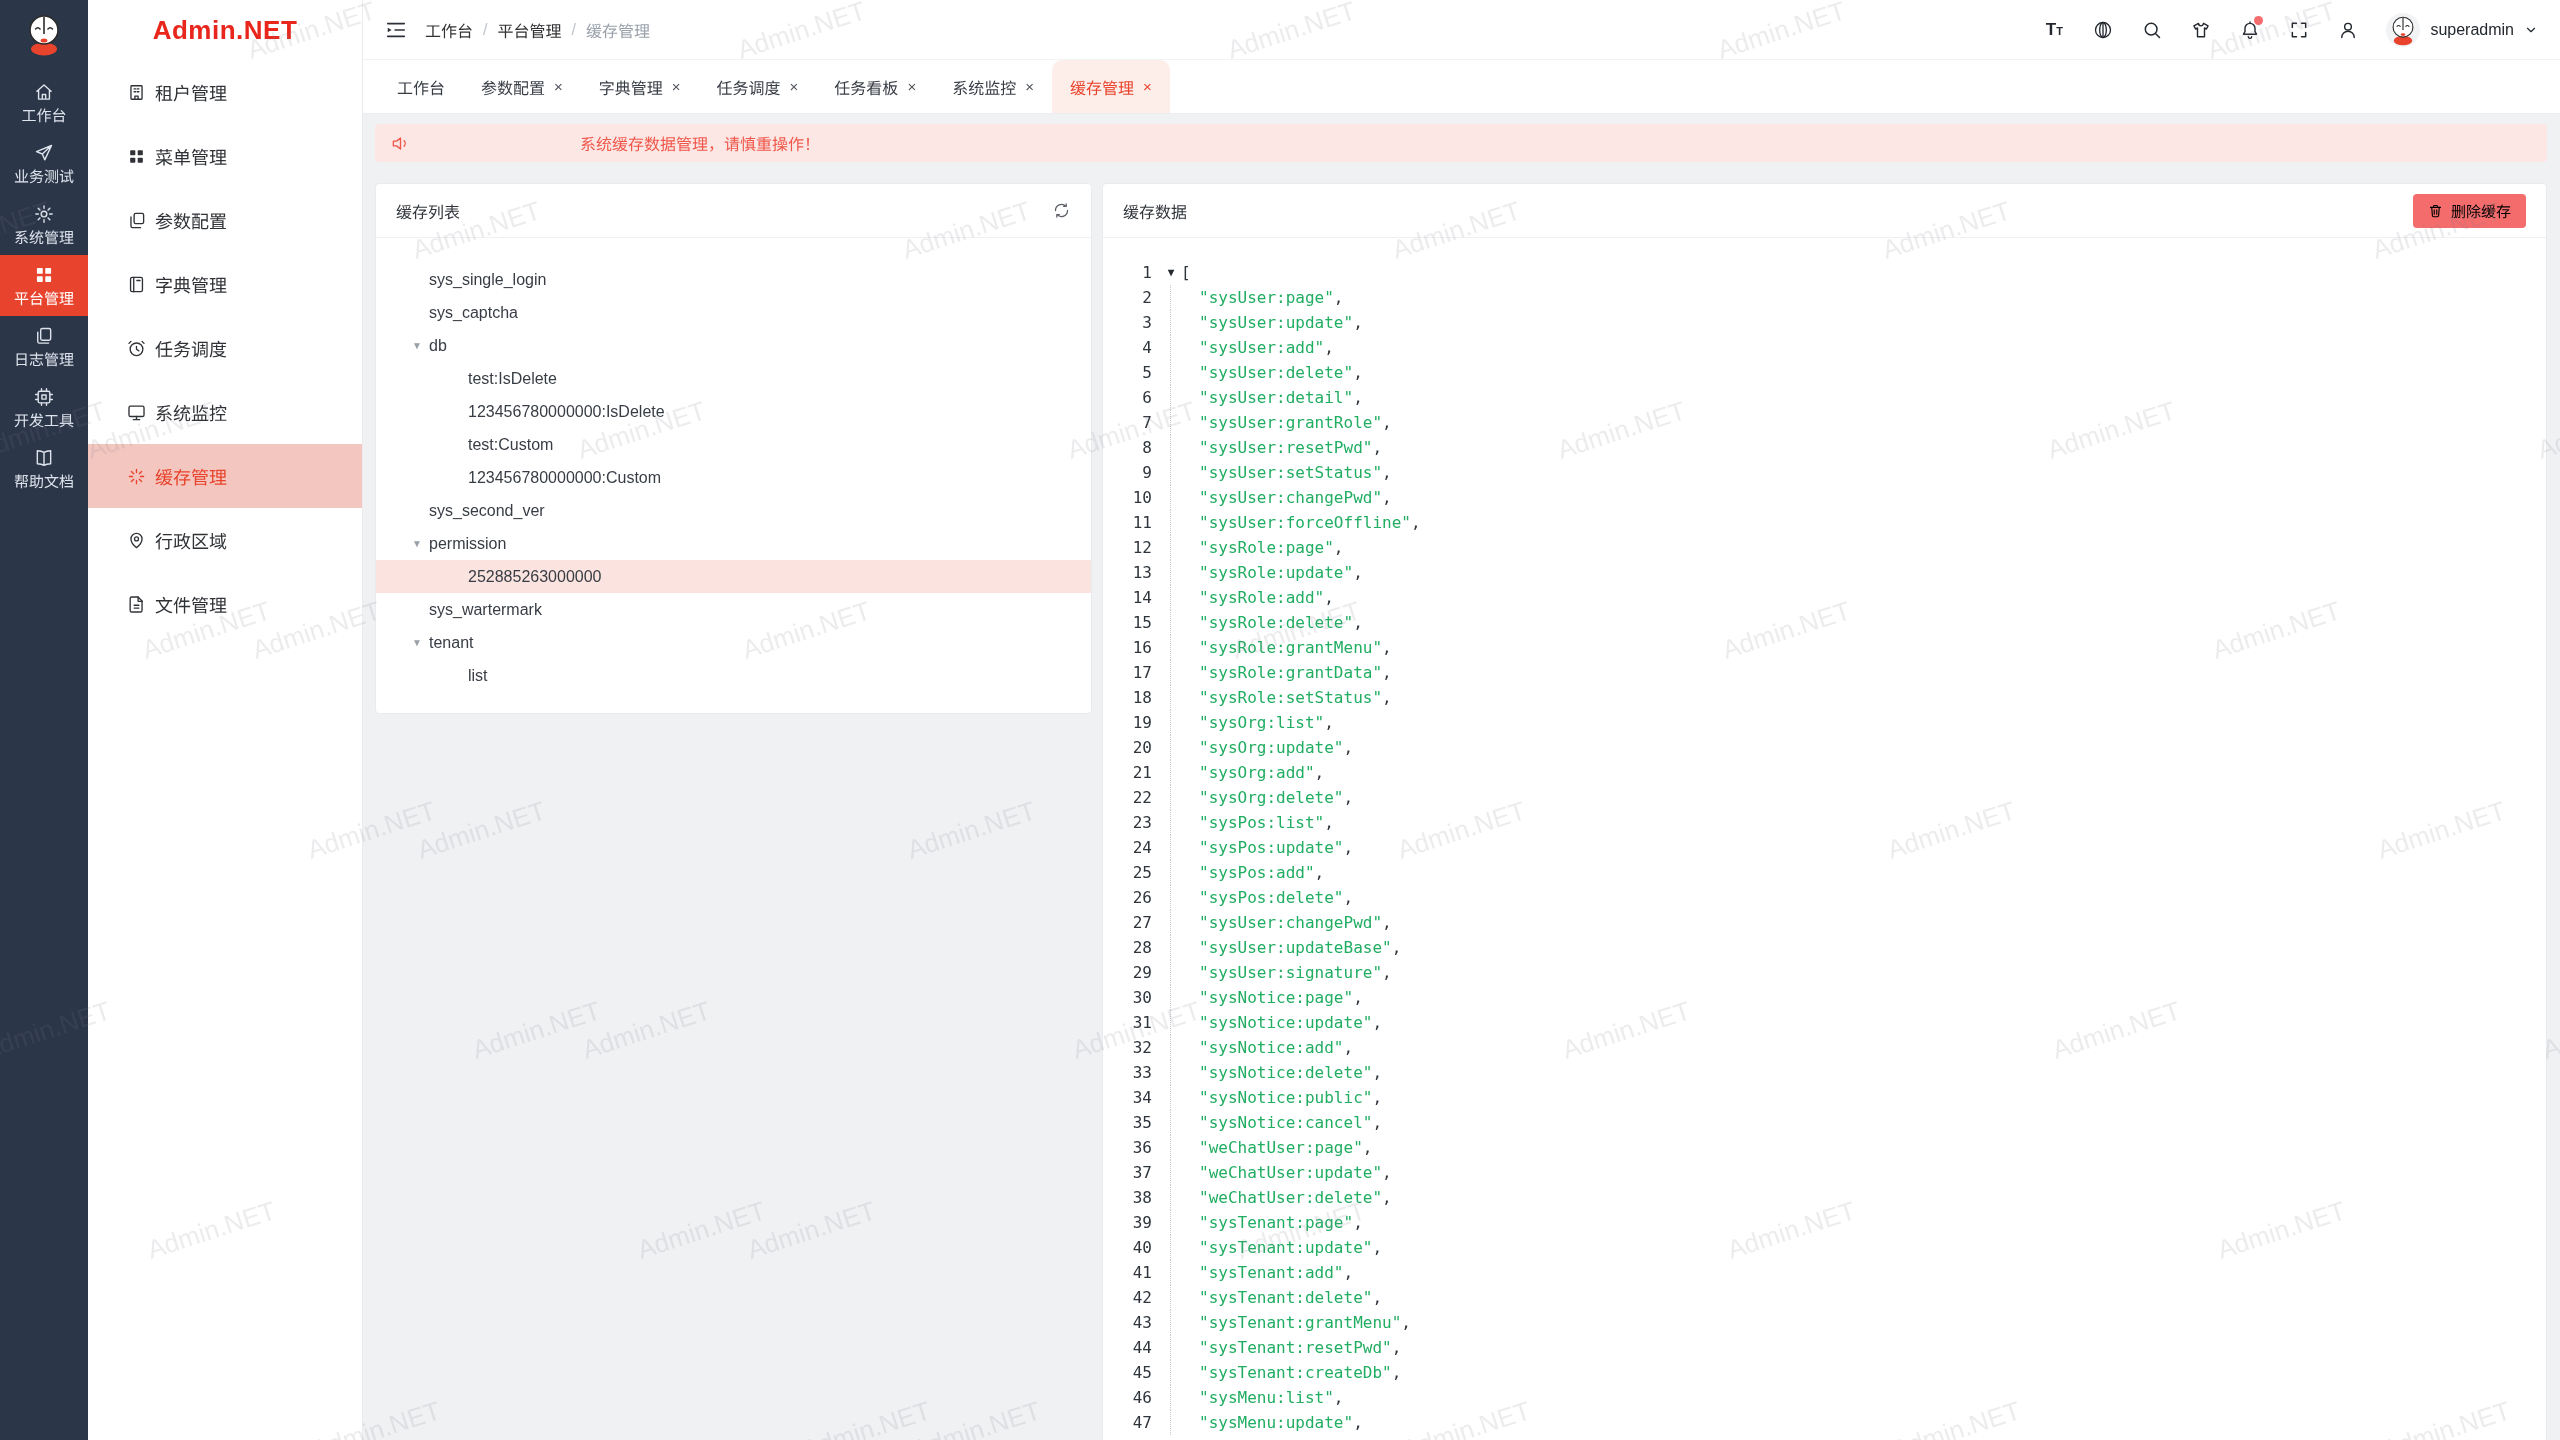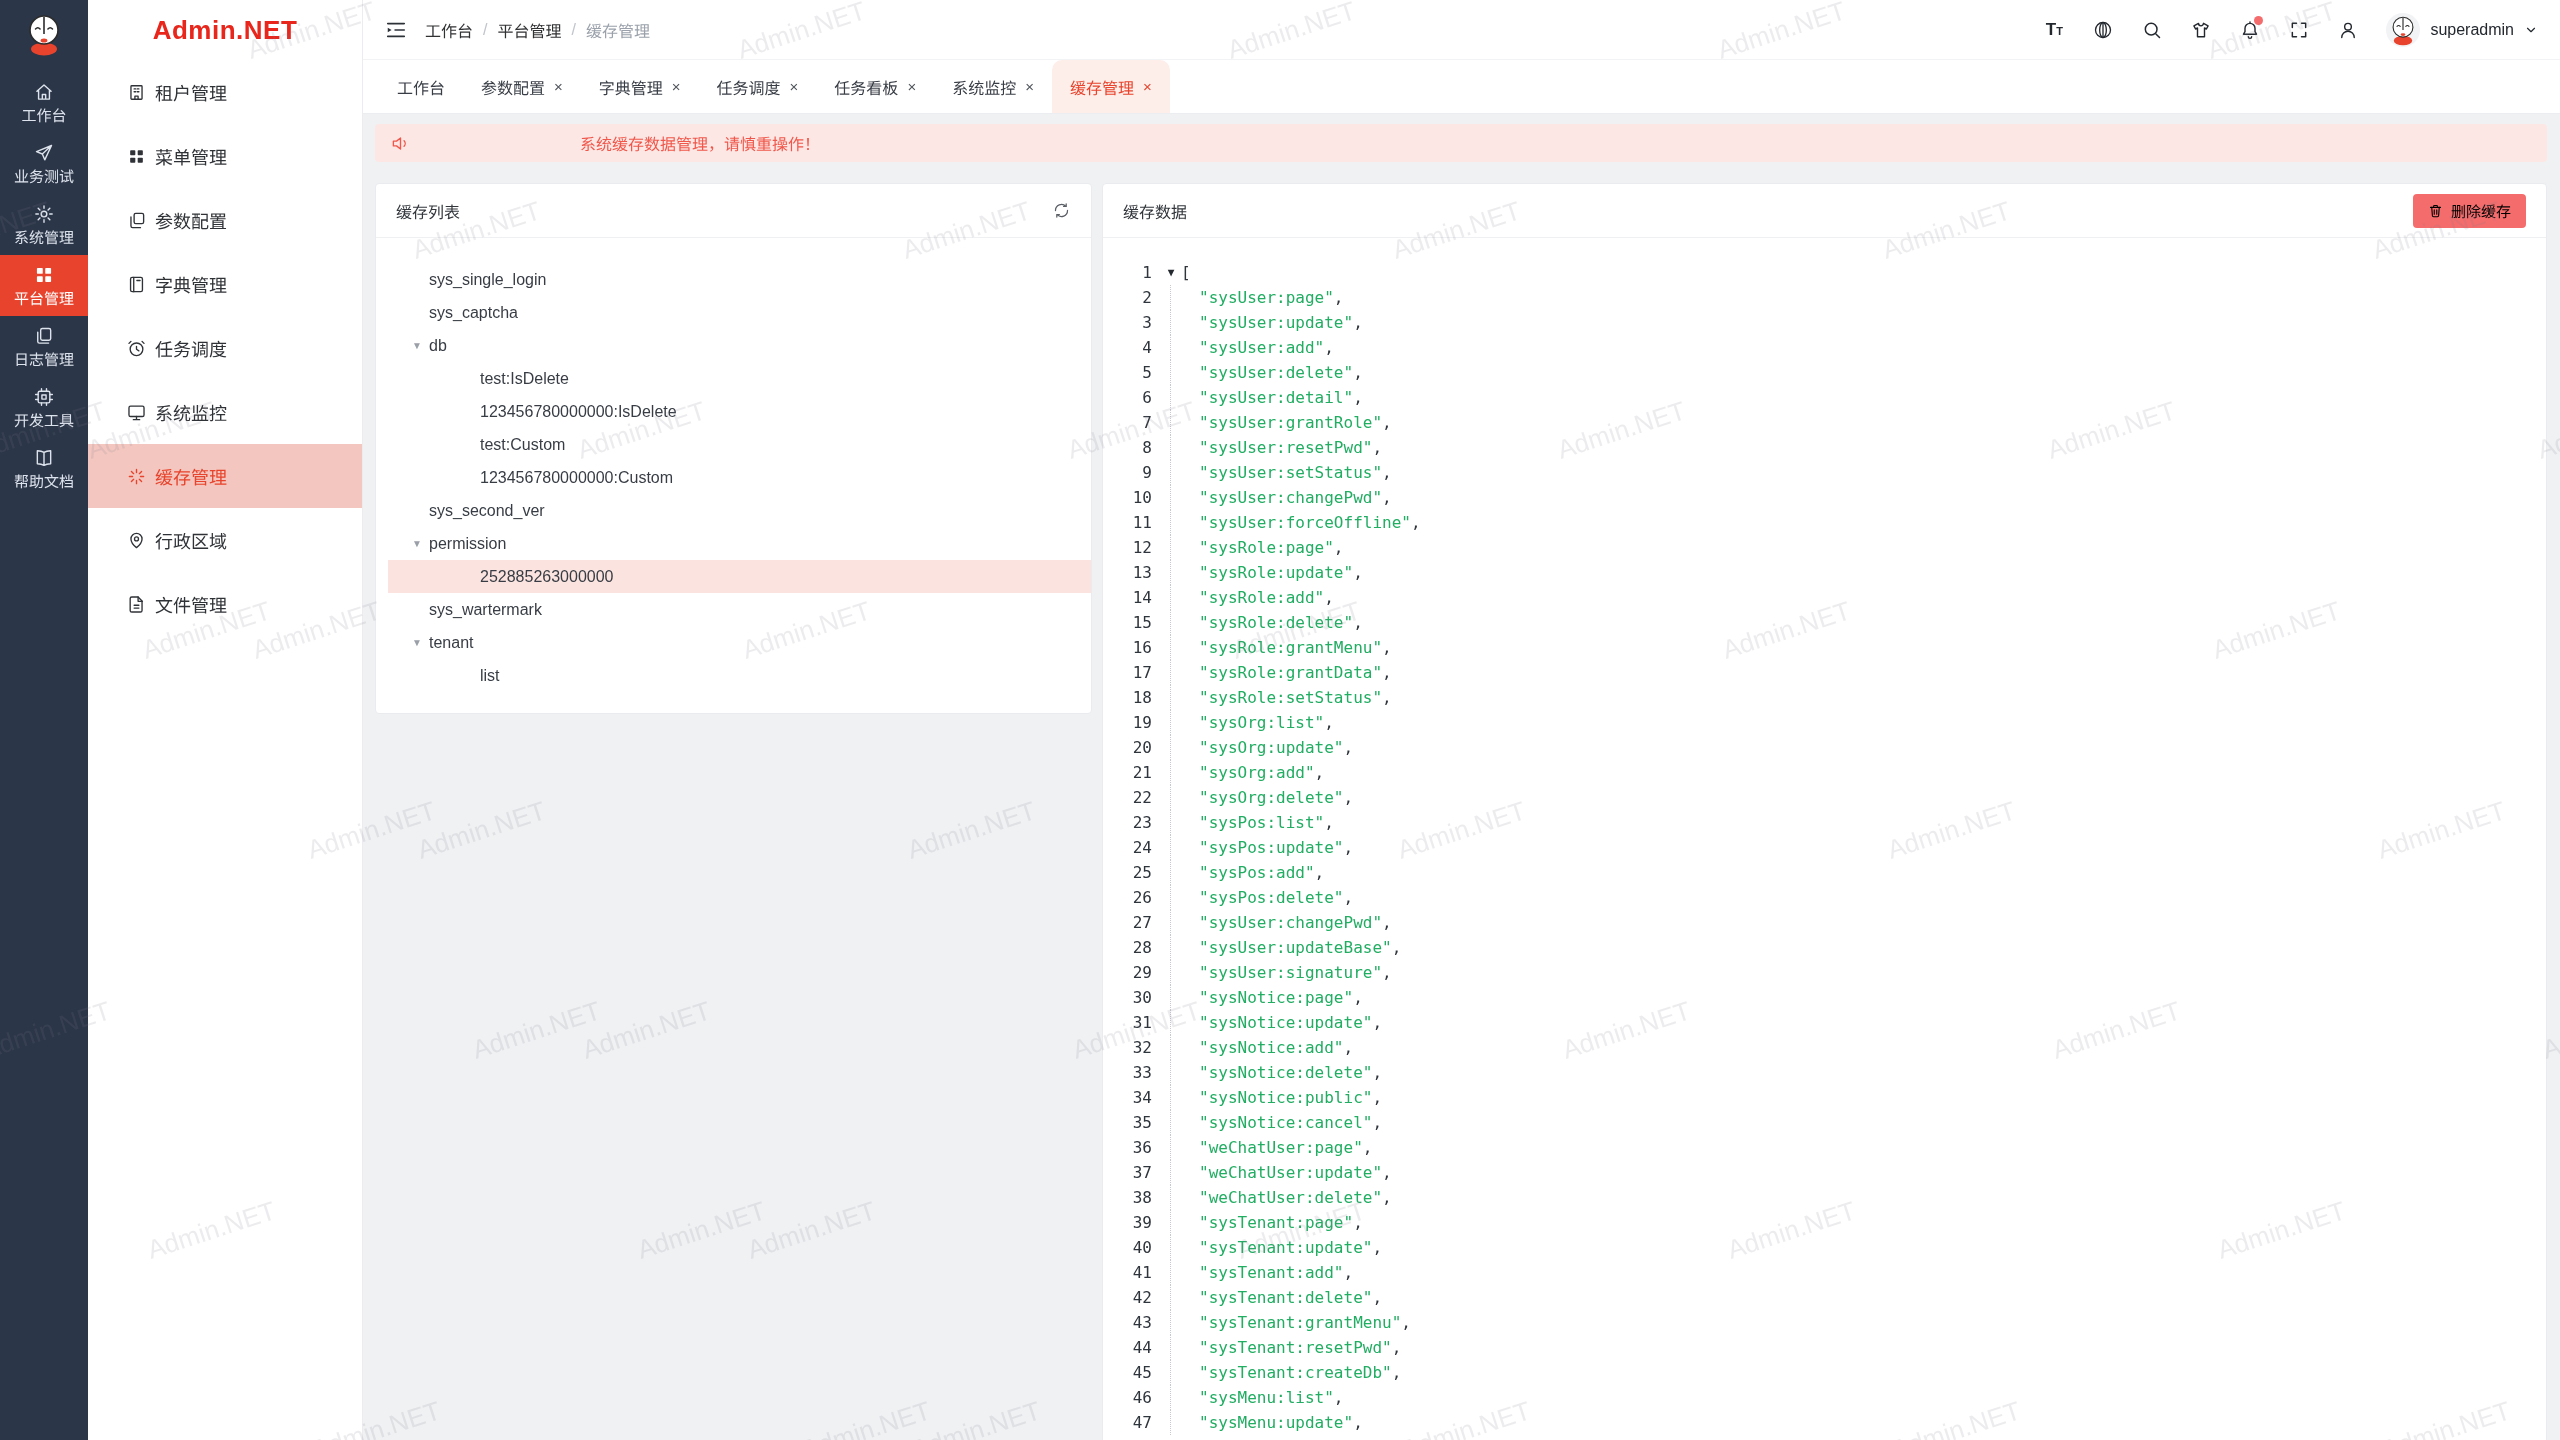--- a/index.html
+++ b/index.html
@@ -107,21 +107,21 @@
   }
   .panel-title { font-size:16px; color:#32363b;font-family:Liberation Mono, monospace; }
   .refresh-btn { width:18px; height:18px; color:#5a5f66; cursor:pointer; }
   .refresh-btn svg { width:17px; height:17px; }
 
   .panel-list { width:717px; height:531px; }
   .tree { padding-top:25px; }
   .tree-row { height:33px; display:flex; align-items:center; padding-left:29px; font-size:16px;
               color:#383d45; cursor:pointer; }
   .tree-caret { width:24px; text-align:center; font-size:10px; color:#9aa0a8; }
-  .tree-row.lvl1 { padding-left:68px;margin-left:12px; }
+  .tree-row.lvl1 { padding-left:68px; }
   .tree-row.selected { background:var(--tree-selected-bg); }
 
   .panel-data { flex:1; height:1290px; display:flex; flex-direction:column; }
   .delete-btn {
     height:34px; background:var(--danger); color:#000000; border:none; border-radius:4px;
     display:flex; align-items:center; gap:8px; padding:0 15px; font-size:15px; cursor:pointer;
     font-family:inherit;
   }
   .delete-btn svg { width:15px; height:15px; }
 

